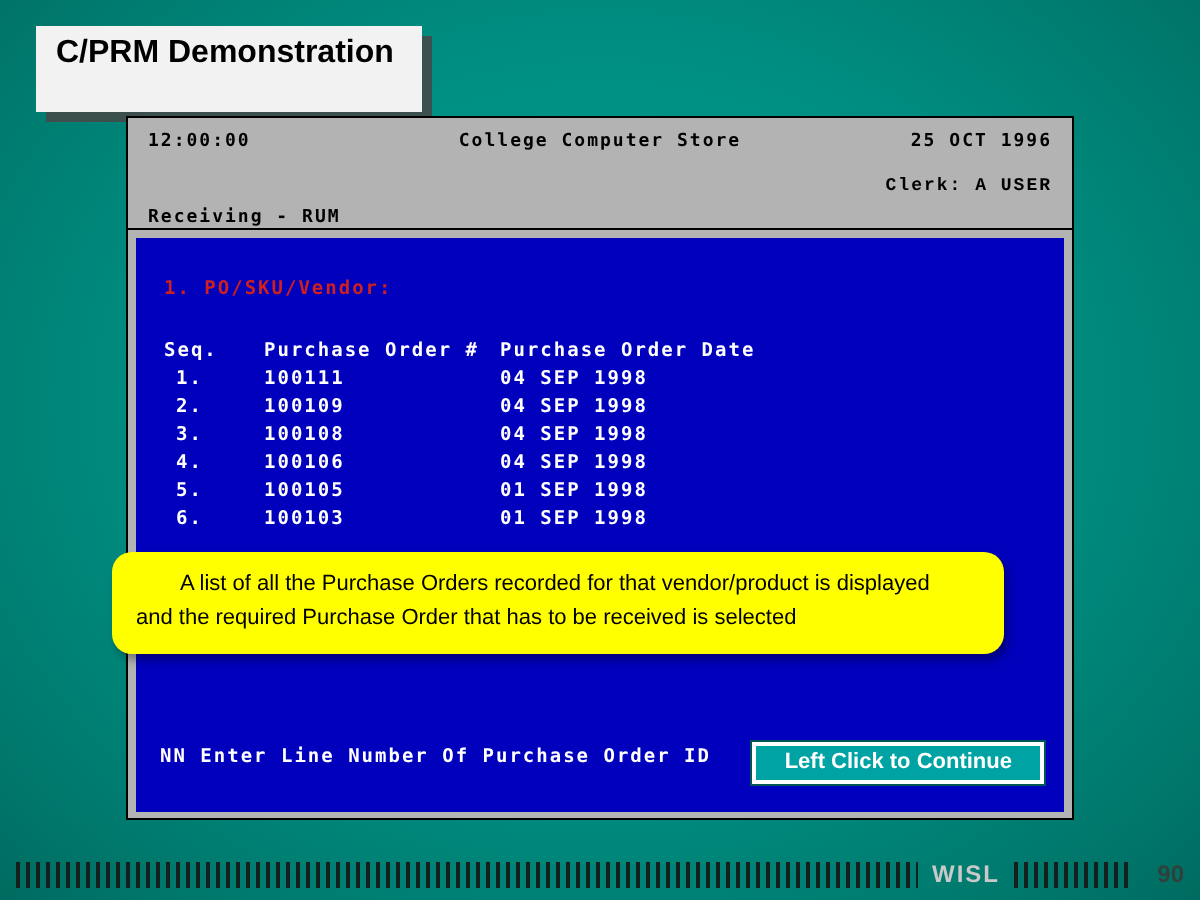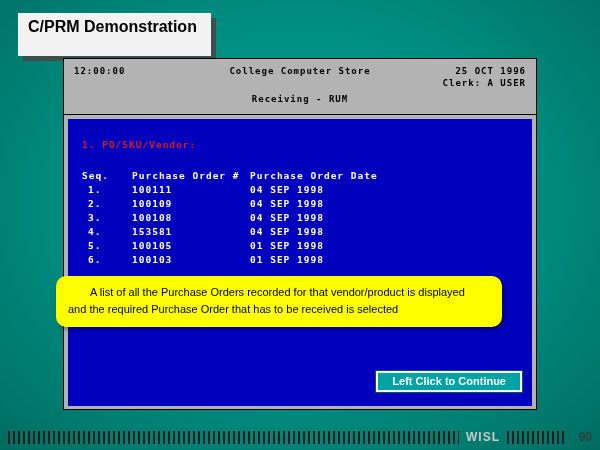--- a/index.html
+++ b/index.html
@@ -28,22 +28,22 @@
   .term-header {
     height:56px; box-sizing:border-box;
     border-bottom:1px solid #000;
     padding:7px 10px 0 10px;
     color:#000; font-size:9px; font-weight:bold; letter-spacing:1px;
   }
   .th-row1 { display:flex; align-items:baseline; }
   .th-row1 .left  { flex:1; text-align:left; }
   .th-row1 .mid   { flex:2; text-align:center; }
   .th-row1 .right { flex:1; text-align:right; }
-  .th-row2 { text-align:right; margin-top:2px; }
-  .th-row3 { text-align:center; margin-top:6px; }
+  .th-row2 { text-align:right; margin-top:12px;font-family:Liberation Mono, monospace; }
+  .th-row3 { margin-top:6px; }
 
   
   .screen {
     position:absolute; left:4px; right:4px; top:60px; bottom:3px;
     background:#0000bd; color:#fff;
     font-size:9.5px; font-weight:bold; letter-spacing:1px;
   }
   .po-prompt { position:absolute; left:14px; top:20px; color:#cf1f1f;text-align:right; }
   .po-table  { position:absolute; left:14px; top:50px; right:10px; }
   .po-row    { display:grid; grid-template-columns:50px 118px auto; line-height:14px; }
@@ -129,35 +129,36 @@
           <span>100109</span>
           <span>04 SEP 1998</span>
         </div>
         <div class="po-row">
           <span class="seq-val">3.</span>
           <span>100108</span>
           <span>04 SEP 1998</span>
         </div>
         <div class="po-row">
           <span class="seq-val">4.</span>
-          <span>153581</span>
+          <span>100106</span>
           <span>04 SEP 1998</span>
         </div>
         <div class="po-row">
           <span class="seq-val">5.</span>
           <span>100105</span>
           <span>01 SEP 1998</span>
         </div>
         <div class="po-row">
           <span class="seq-val">6.</span>
           <span>100103</span>
           <span>01 SEP 1998</span>
         </div>
       </div>
 
+      <div class="screen-footer-prompt">NN Enter Line Number Of Purchase Order ID</div>
 
       <button class="continue-btn">Left Click to Continue</button>
 
     </div>
   </div>
 
   <div class="callout">
     <div class="line1">A list of all the Purchase Orders recorded for that vendor/product is displayed</div>
     <div class="line2">and the required Purchase Order that has to be received is selected</div>
   </div>

